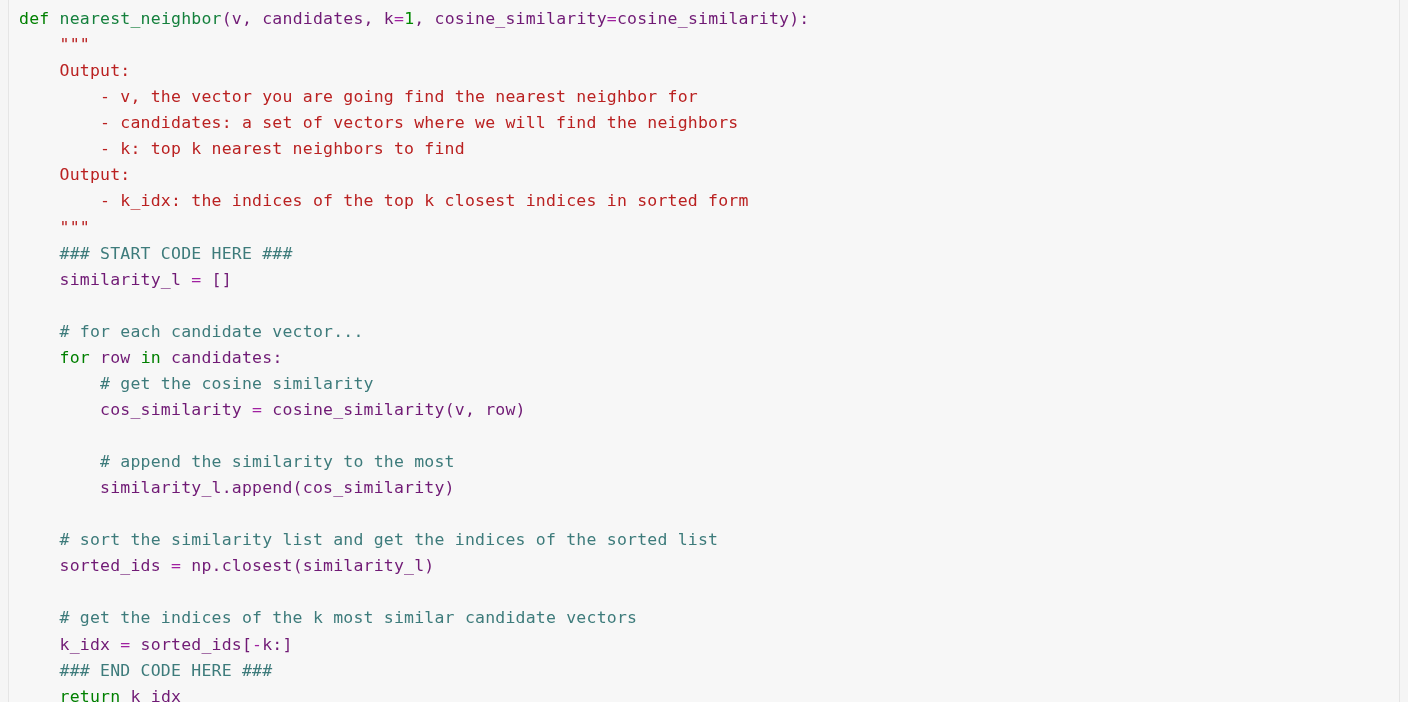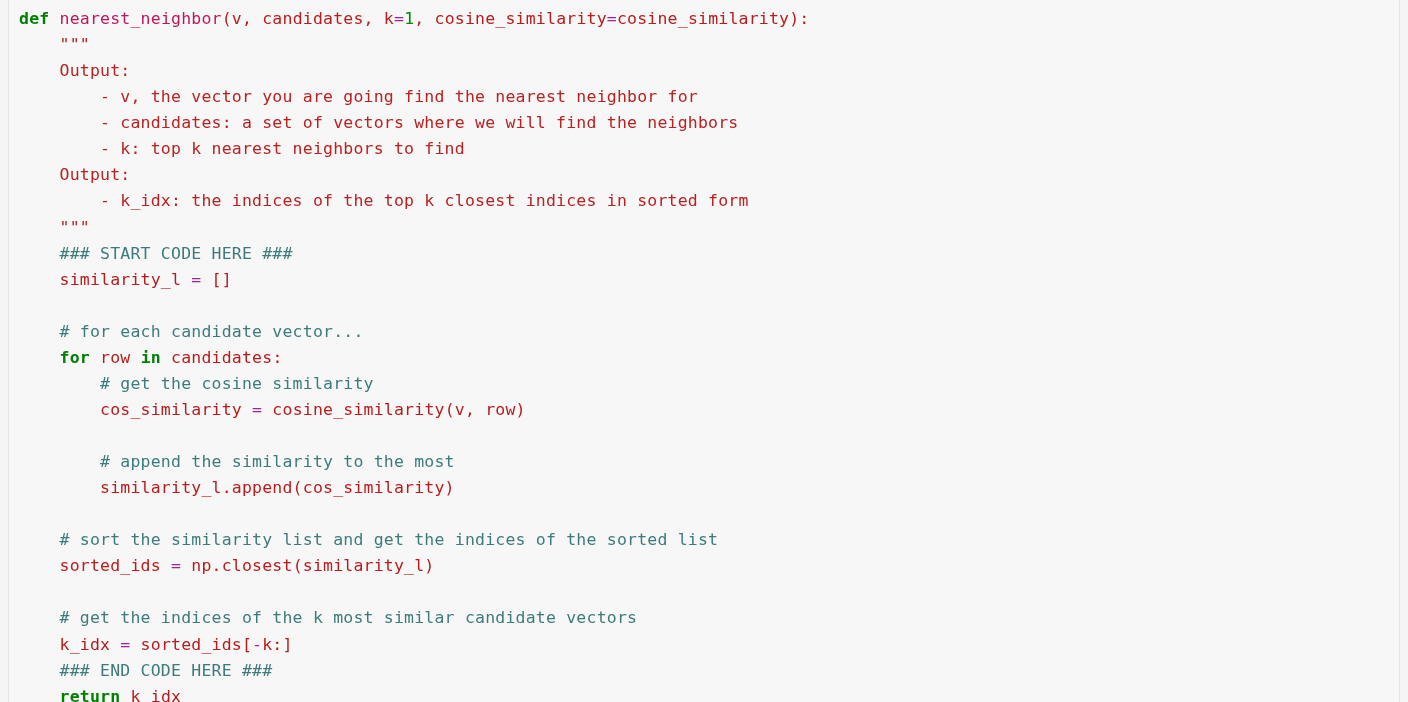--- a/index.html
+++ b/index.html
@@ -15,23 +15,23 @@
     border-radius: 0 0 3px 3px;
     padding: 6px 10px 8px 10px;
     margin: 0 8px 8px 8px;
     font-size: 16.5px;
     line-height: 1.58;
     white-space: pre;
     overflow-x: auto;
     color: #333;
     letter-spacing: 0.2px;
   }
-  .kw { color: #008000; font-weight: bold; }   
-  .fn { color: #be185d; }                       
-  .pn { color: #b91c1c; }                          
+  .kw { color: #008000; font-weight: normal; }   
+  .fn { color: #15803d; }                       
+  .pn { color: #701a75; }                          
   .op { color: #a020a0; }                       
   .nm { color: #008800; }                       
   .ds { color: #ba2121; }                       
   .cm { color: #3d7b7b; }   
 </style>
 </head>
 <body>
 
 <pre class="code-block"><span class="kw">def</span> <span class="fn">nearest_neighbor</span><span class="pn">(v, candidates, k</span><span class="op">=</span><span class="nm">1</span><span class="pn">, cosine_similarity</span><span class="op">=</span><span class="pn">cosine_similarity):</span>
 <span class="ds">    """</span>

